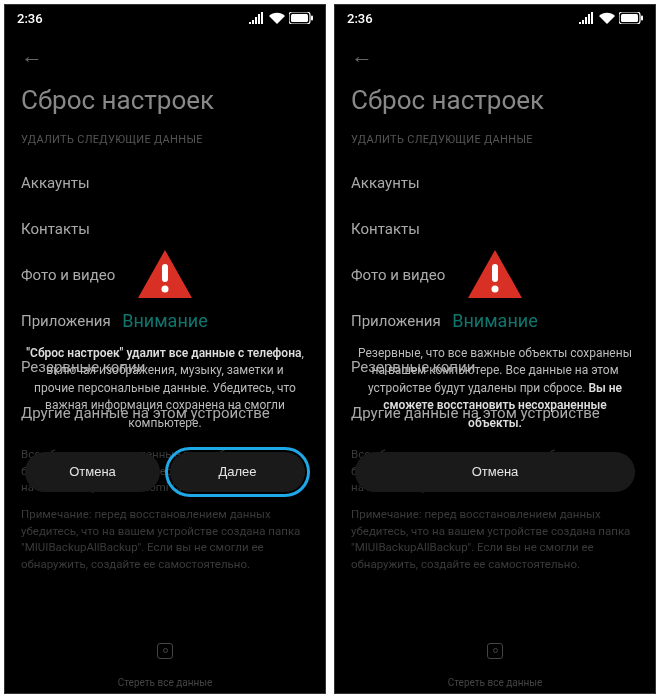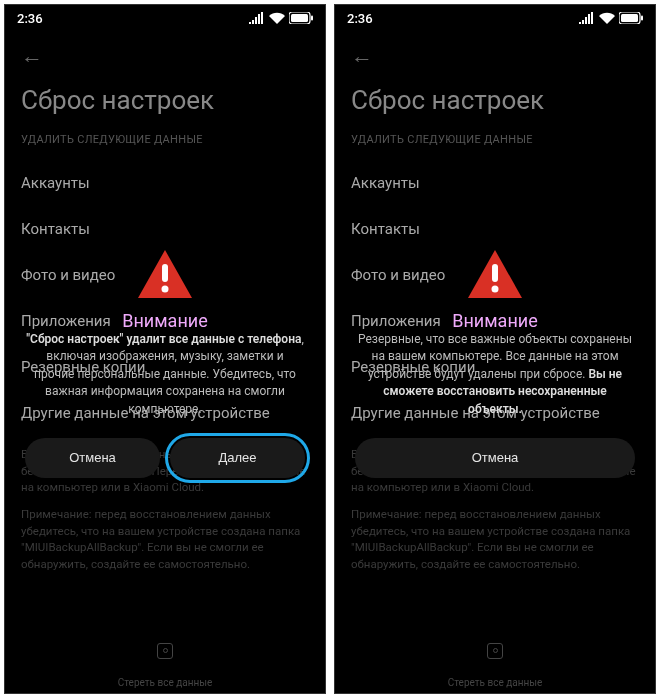--- a/index.html
+++ b/index.html
@@ -105,22 +105,23 @@
       flex-direction: column;
       align-items: center;
       padding-top: 245px;
     }
     .warn-icon {
       width: 54px;
       height: 48px;
       margin-bottom: 12px;
     }
     .dialog-title {
-      color: #f0abfc;
+      color: #0f766e;
       font-size: 18px;
+      margin-bottom: 14px;
     }
     .dialog-body {
       color: #bbb;
       font-size: 12px;
       text-align: center;
       line-height: 1.45;
       padding: 0 20px;
       margin-bottom: 20px;
     }
     .dialog-body .bold {

